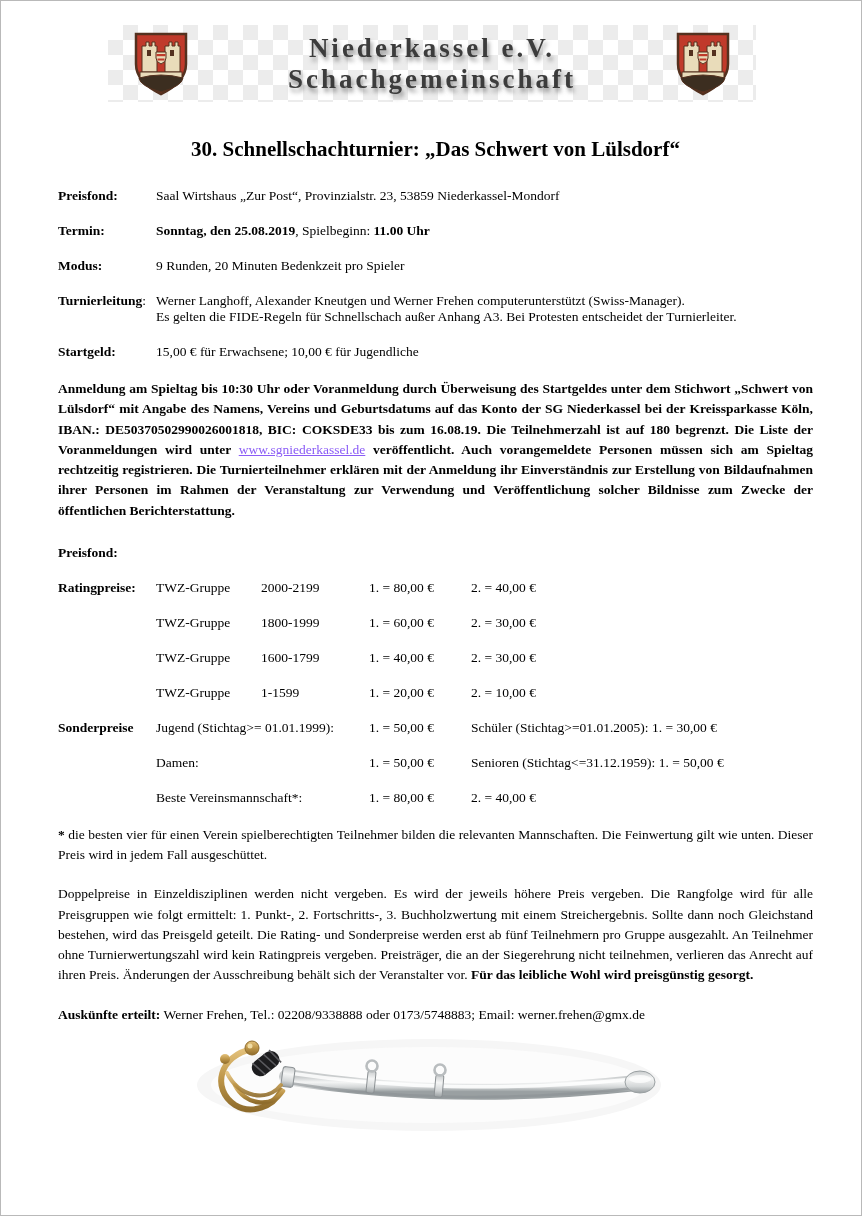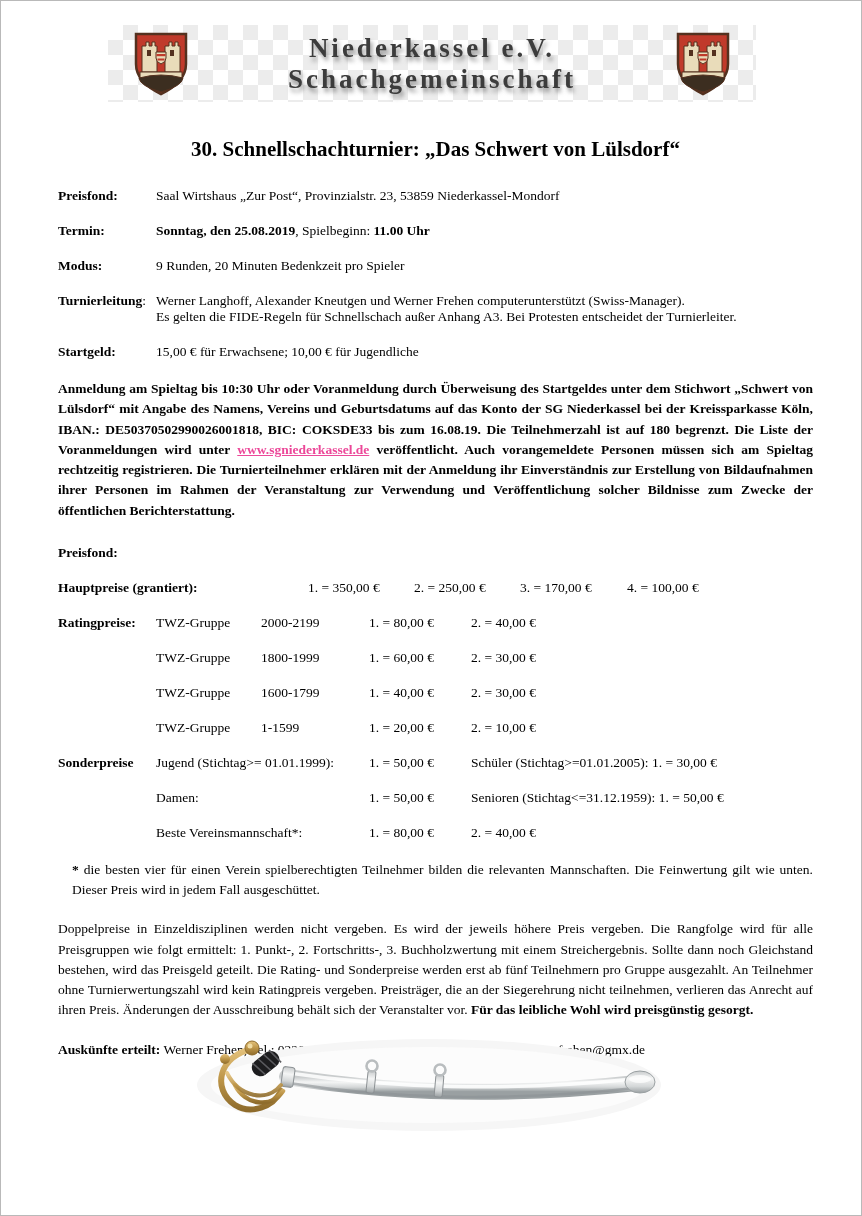--- a/index.html
+++ b/index.html
@@ -31,30 +31,30 @@
   .content { position:absolute; left:57px; top:130px; width:755px; }
 
   .doc-title { text-align:center; font-weight:bold; font-size:21px; margin:6px 0 26px 0; }
 
   .info-row { display:grid; grid-template-columns:98px 1fr; margin-bottom:19px; }
   .info-label { font-weight:bold; }
   b, .b { font-weight:bold; }
 
   .para { text-align:justify; line-height:1.5; margin:0 0 19px 0; }
   .para-bold { font-weight:bold; }
-  a.site-link { color:#ec4899; font-weight:bold; text-decoration:underline; }
+  a.site-link { color:#8b5cf6; font-weight:normal; text-decoration:underline; }
 
   .section-label { font-weight:bold; margin-bottom:19px; }
 
   .haupt-row { display:grid; grid-template-columns:250px 106px 106px 107px auto; margin-bottom:19px; }
   .rating-row { display:grid; grid-template-columns:98px 105px 108px 102px auto; margin-bottom:19px; }
   .rating-range { text-align:left; padding-right:32px; box-sizing:border-box; }
   .sonder-row { display:grid; grid-template-columns:98px 213px 102px auto; margin-bottom:19px; }
 
-  .footnote { text-align:justify; line-height:1.5; margin:13px 0 19px 14px; }
+  .footnote { text-align:justify; line-height:1.5; margin:13px 0 19px 0; }
   .contact { margin-top:21px; }
 
   
   .sword-wrap { position:absolute; left:188px; top:1032px; width:480px; height:115px; }
 </style>
 </head>
 <body>
 
 <div class="page">
 
@@ -133,27 +133,20 @@
 
     <div class="info-row">
       <span class="info-label">Startgeld:</span>
       <span>15,00 €  für Erwachsene;  10,00 € für Jugendliche</span>
     </div>
 
     <p class="para para-bold" style="margin-top:2px"><span>Anmeldung am Spieltag bis 10:30 Uhr oder Voranmeldung durch Überweisung des Startgeldes unter dem Stichwort „Schwert von Lülsdorf“ mit Angabe des Namens, Vereins und Geburtsdatums auf das Konto der SG Niederkassel bei der Kreissparkasse Köln, IBAN.: DE50370502990026001818, BIC: COKSDE33 bis zum 16.08.19. Die Teilnehmerzahl ist auf 180 begrenzt. Die Liste der Voranmeldungen wird unter </span><a class="site-link" href="#">www.sgniederkassel.de</a><span>  veröffentlicht.  Auch vorangemeldete Personen müssen sich am Spieltag rechtzeitig registrieren. Die Turnierteilnehmer erklären mit der Anmeldung ihr Einverständnis zur Erstellung von Bildaufnahmen ihrer Personen im Rahmen der Veranstaltung zur Verwendung und Veröffentlichung solcher Bildnisse zum Zwecke der öffentlichen Berichterstattung.</span></p>
 
     <div class="section-label" style="margin-top:24px">Preisfond:</div>
 
-    <div class="haupt-row" style="margin-top:12px">
-      <span class="info-label">Hauptpreise (grantiert):</span>
-      <span>1. = 350,00 €</span>
-      <span>2. = 250,00 €</span>
-      <span>3. = 170,00 €</span>
-      <span>4. = 100,00 €</span>
-    </div>
 
     <div class="rating-row" style="margin-top:18px">
       <span class="info-label">Ratingpreise:</span>
       <span>TWZ-Gruppe</span>
       <span class="rating-range">2000-2199</span>
       <span>1. = 80,00 €</span>
       <span>2. = 40,00 €</span>
     </div>
     <div class="rating-row">
       <span></span>

